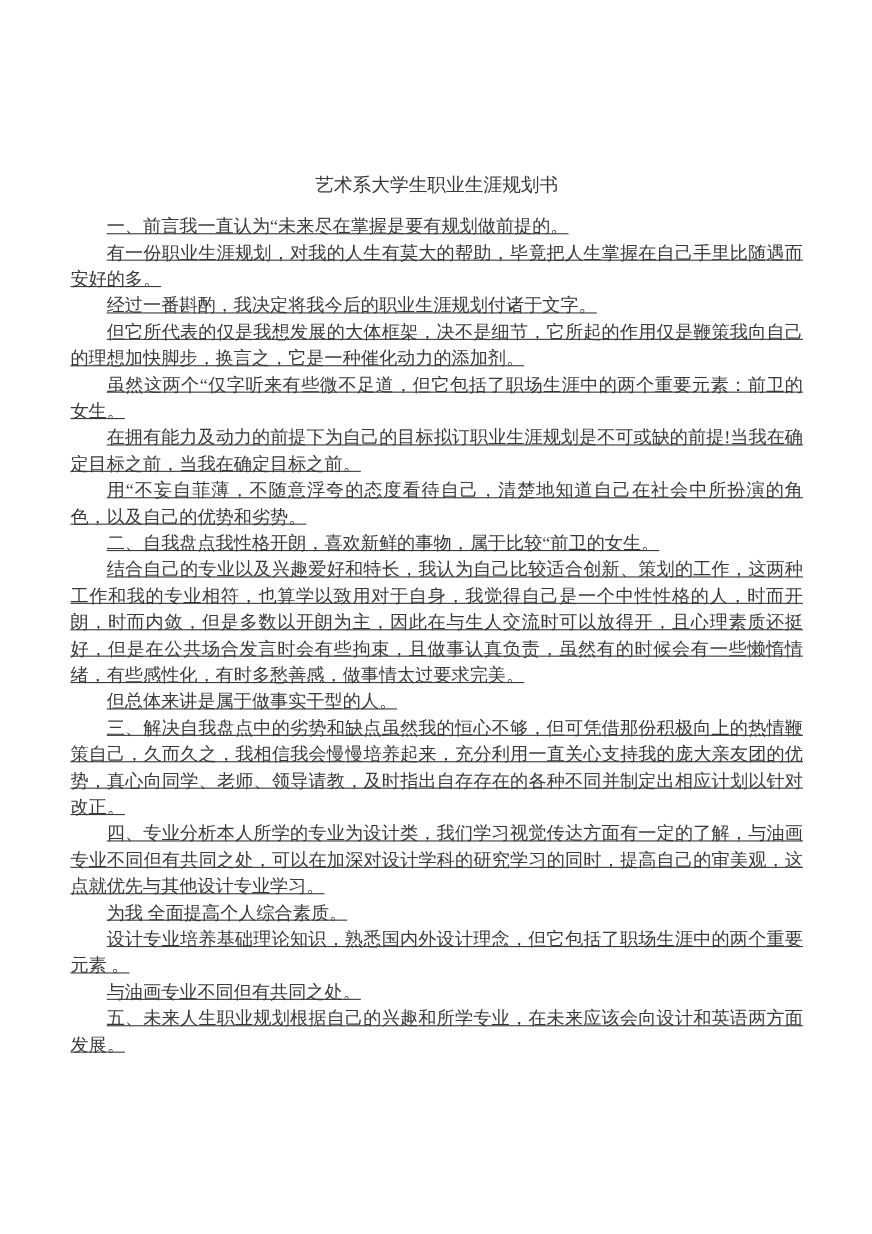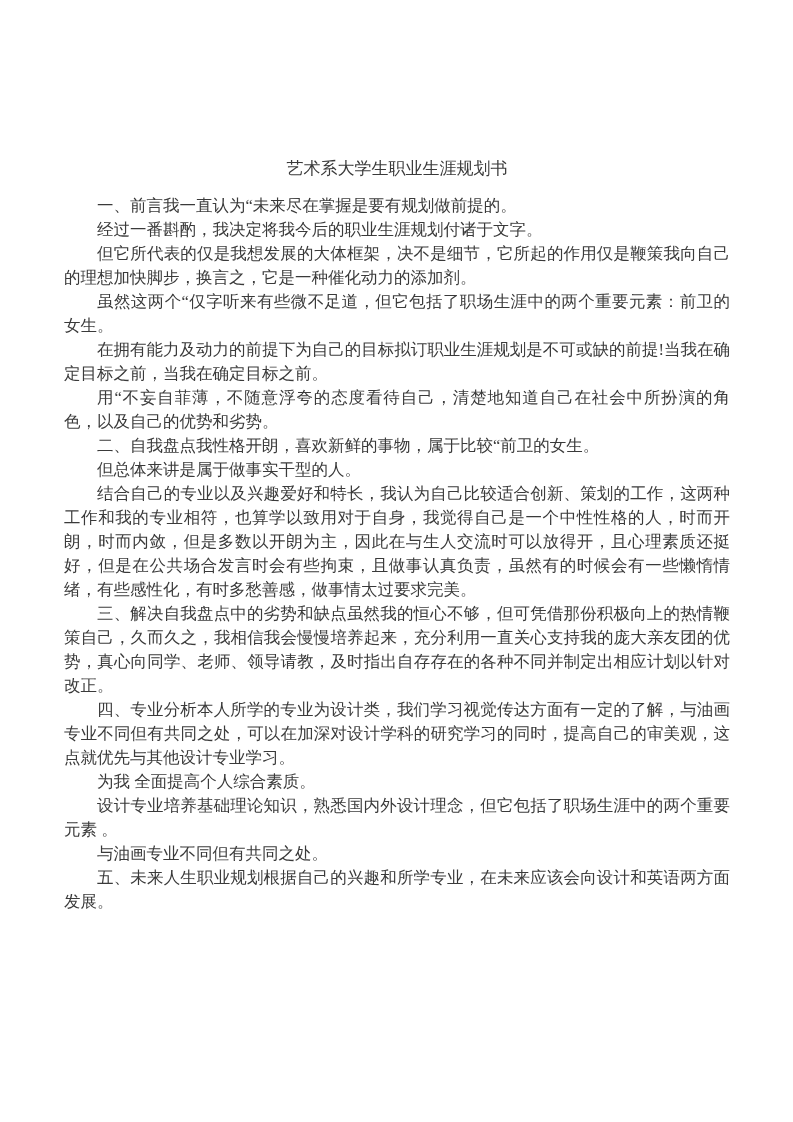--- a/index.html
+++ b/index.html
@@ -32,38 +32,40 @@
   }
   .para {
     margin: 0;
     font-size: 16.5px;
     line-height: 24px;
     text-indent: 2em;
     text-align: justify;
     text-justify: inter-ideograph;
     color: #3a3a3a;
     word-break: break-all;
+    text-decoration: underline;
   }
 </style>
 </head>
 <body>
 
 <div class="page">
   <div class="content">
     <h1 class="doc-title">艺术系大学生职业生涯规划书</h1>
     <div>
         <p class="para">一、前言我一直认为“未来尽在掌握是要有规划做前提的。</p>
+        <p class="para">有一份职业生涯规划，对我的人生有莫大的帮助，毕竟把人生掌握在自己手里比随遇而安好的多。</p>
         <p class="para">经过一番斟酌，我决定将我今后的职业生涯规划付诸于文字。</p>
         <p class="para">但它所代表的仅是我想发展的大体框架，决不是细节，它所起的作用仅是鞭策我向自己的理想加快脚步，换言之，它是一种催化动力的添加剂。</p>
         <p class="para">虽然这两个“仅字听来有些微不足道，但它包括了职场生涯中的两个重要元素：前卫的女生。</p>
         <p class="para">在拥有能力及动力的前提下为自己的目标拟订职业生涯规划是不可或缺的前提!当我在确定目标之前，当我在确定目标之前。</p>
         <p class="para">用“不妄自菲薄，不随意浮夸的态度看待自己，清楚地知道自己在社会中所扮演的角色，以及自己的优势和劣势。</p>
         <p class="para">二、自我盘点我性格开朗，喜欢新鲜的事物，属于比较“前卫的女生。</p>
+        <p class="para">结合自己的专业以及兴趣爱好和特长，我认为自己比较适合创新、策划的工作，这两种工作和我的专业相符，也算学以致用对于自身，我觉得自己是一个中性性格的人，时而开朗，时而内敛，但是多数以开朗为主，因此在与生人交流时可以放得开，且心理素质还挺好，但是在公共场合发言时会有些拘束，且做事认真负责，虽然有的时候会有一些懒惰情绪，有些感性化，有时多愁善感，做事情太过要求完美。</p>
         <p class="para">但总体来讲是属于做事实干型的人。</p>
-        <p class="para">结合自己的专业以及兴趣爱好和特长，我认为自己比较适合创新、策划的工作，这两种工作和我的专业相符，也算学以致用对于自身，我觉得自己是一个中性性格的人，时而开朗，时而内敛，但是多数以开朗为主，因此在与生人交流时可以放得开，且心理素质还挺好，但是在公共场合发言时会有些拘束，且做事认真负责，虽然有的时候会有一些懒惰情绪，有些感性化，有时多愁善感，做事情太过要求完美。</p>
         <p class="para">三、解决自我盘点中的劣势和缺点虽然我的恒心不够，但可凭借那份积极向上的热情鞭策自己，久而久之，我相信我会慢慢培养起来，充分利用一直关心支持我的庞大亲友团的优势，真心向同学、老师、领导请教，及时指出自存存在的各种不同并制定出相应计划以针对改正。</p>
         <p class="para">四、专业分析本人所学的专业为设计类，我们学习视觉传达方面有一定的了解，与油画专业不同但有共同之处，可以在加深对设计学科的研究学习的同时，提高自己的审美观，这点就优先与其他设计专业学习。</p>
         <p class="para">为我 全面提高个人综合素质。</p>
         <p class="para">设计专业培养基础理论知识，熟悉国内外设计理念，但它包括了职场生涯中的两个重要元素 。</p>
         <p class="para">与油画专业不同但有共同之处。</p>
         <p class="para">五、未来人生职业规划根据自己的兴趣和所学专业，在未来应该会向设计和英语两方面发展。</p>
       </div>
   </div>
 </div>
 

